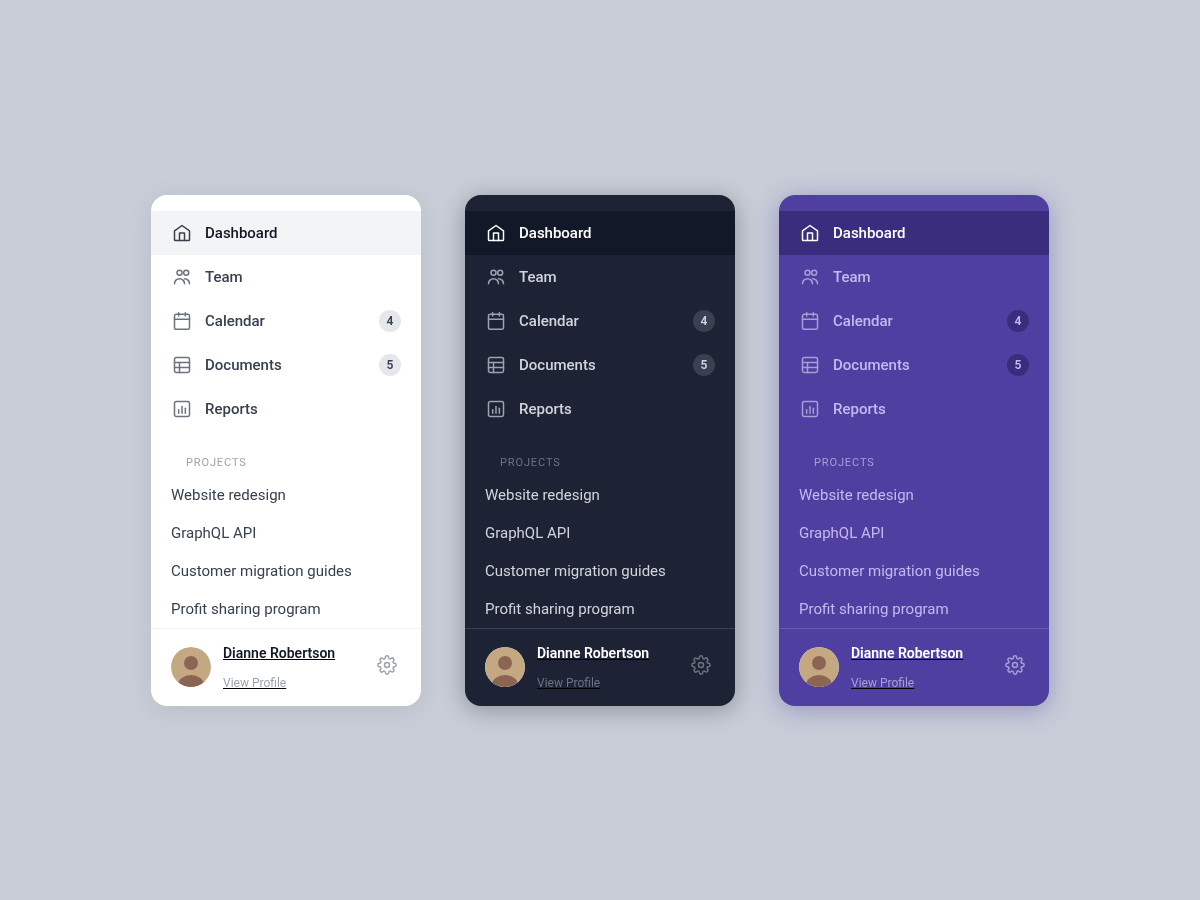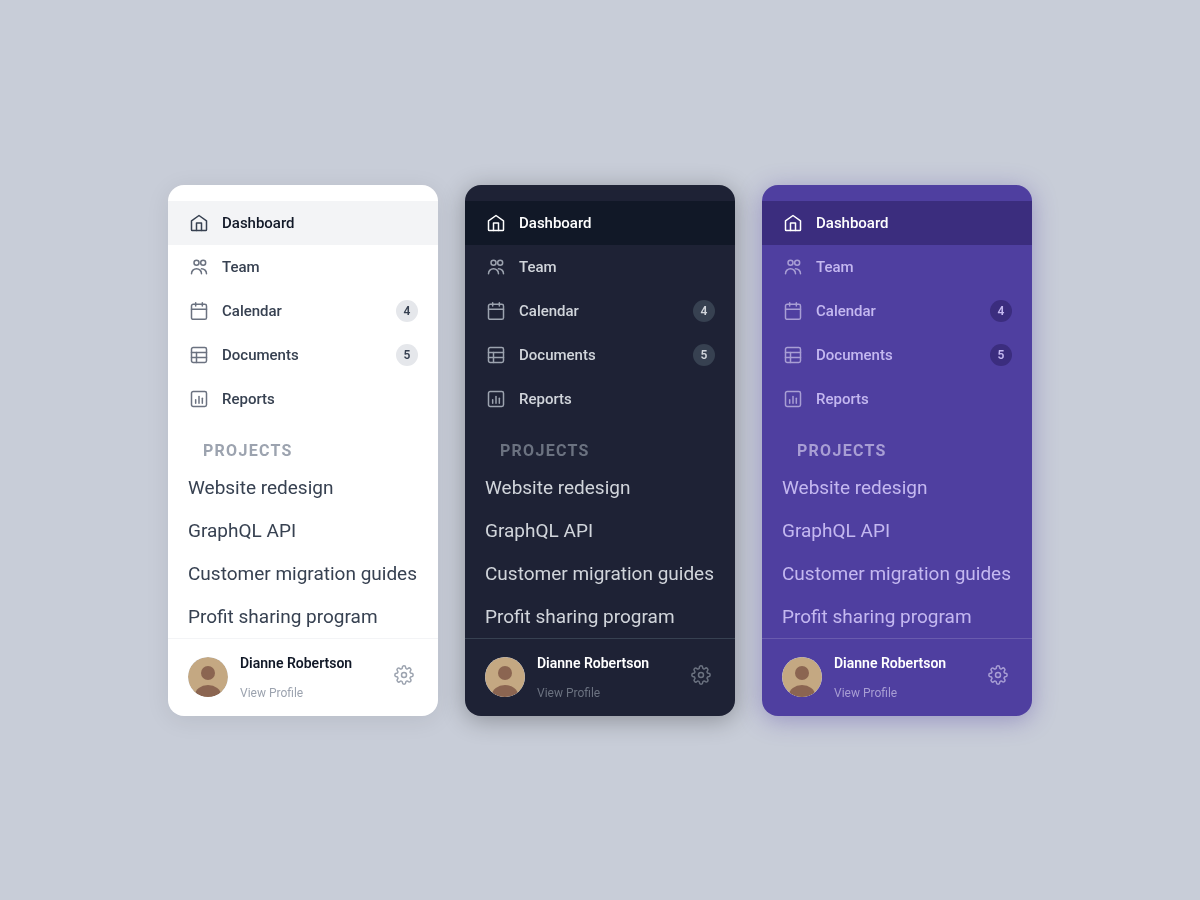--- a/index.html
+++ b/index.html
@@ -9,21 +9,21 @@
       display: flex;
       justify-content: center;
       align-items: center;
       min-height: 900px;
       width: 1200px;
       font-family: -apple-system, BlinkMacSystemFont, 'Segoe UI', Roboto, sans-serif;
     }
 
     .container {
       display: flex;
-      gap: 27px;
+      gap: 44px;
       align-items: flex-start;
       padding: 60px 40px;
     }
 
     .sidebar {
       width: 270px;
       border-radius: 16px;
       overflow: hidden;
       display: flex;
       flex-direction: column;
@@ -157,40 +157,41 @@
       display: flex;
       align-items: center;
       justify-content: center;
     }
 
     .divider-section {
       padding: 16px 20px 6px 20px;
     }
 
     .section-label {
-      font-size: 16px;
-      font-weight: 700;
+      font-size: 11px;
+      font-weight: 400;
       letter-spacing: 0.08em;
       text-transform: uppercase;
       padding-left: 15px;
     }
 
     .project-item {
       padding: 10px 20px;
-      font-size: 19px;
+      font-size: 15px;
       cursor: pointer;
       transition: background 0.15s;
     }
 
     .user-area {
       display: flex;
       align-items: center;
       gap: 12px;
       padding: 16px 20px;
       margin-top: 24px;
+      text-decoration: underline;
     }
 
     .avatar {
       width: 40px;
       height: 40px;
       border-radius: 50%;
       overflow: hidden;
       flex-shrink: 0;
       background: #d1d5db;
     }

